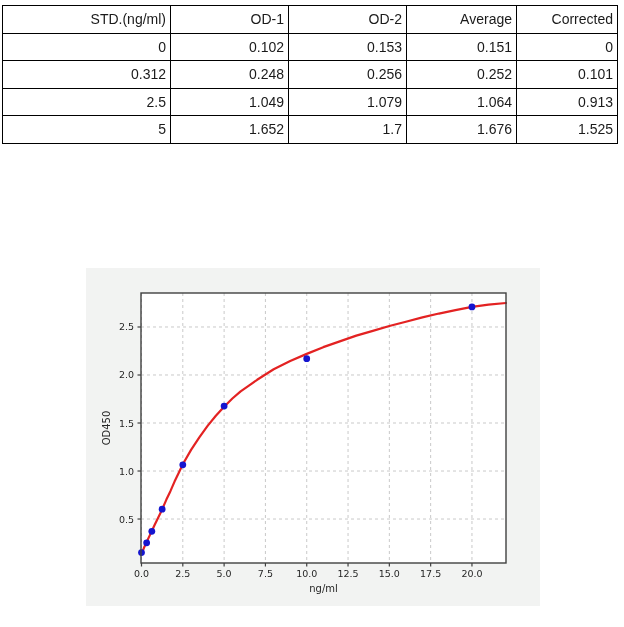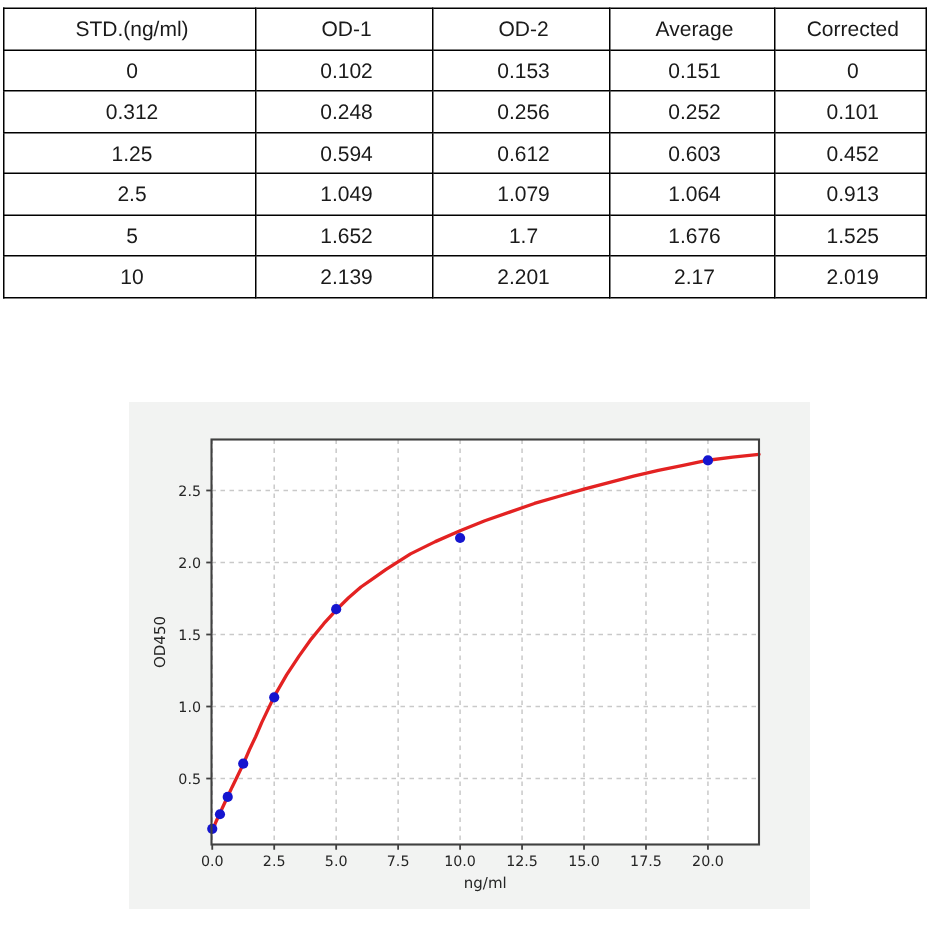--- a/index.html
+++ b/index.html
@@ -19,21 +19,21 @@
     border-collapse: collapse;
     table-layout: fixed;
     font-family: "Liberation Sans", sans-serif;
     font-size: 14px;
     color: #1a1a1a;
   }
   .std-table th, .std-table td {
     border: 1.5px solid #000000;
     height: 26.5px;
     padding: 0 4px 0 7px;
-    text-align: center;
+    text-align: right;
     font-weight: normal;
     vertical-align: middle;
     white-space: nowrap;
     overflow: hidden;
   }
 
   
   .figure {
     position: absolute;
     left: 86px; top: 268px;
@@ -71,46 +71,32 @@
         <td>0</td>
       </tr>
       <tr>
         <td>0.312</td>
         <td>0.248</td>
         <td>0.256</td>
         <td>0.252</td>
         <td>0.101</td>
       </tr>
       <tr>
-        <td>1.25</td>
-        <td>0.594</td>
-        <td>0.612</td>
-        <td>0.603</td>
-        <td>0.452</td>
-      </tr>
-      <tr>
         <td>2.5</td>
         <td>1.049</td>
         <td>1.079</td>
         <td>1.064</td>
         <td>0.913</td>
       </tr>
       <tr>
         <td>5</td>
         <td>1.652</td>
         <td>1.7</td>
         <td>1.676</td>
         <td>1.525</td>
-      </tr>
-      <tr>
-        <td>10</td>
-        <td>2.139</td>
-        <td>2.201</td>
-        <td>2.17</td>
-        <td>2.019</td>
       </tr>
     </tbody>
 </table>
 
 <div class="figure">
     <svg width="454" height="338" viewBox="0 0 454 338">
       <rect x="55" y="25" width="365" height="270" fill="#ffffff"></rect>
       <line x1="55.495699411498414" y1="25" x2="55.495699411498414" y2="295" stroke="#c9c9c9" stroke-width="1" stroke-dasharray="3,3"></line>
       <line x1="55.495699411498414" y1="295" x2="55.495699411498414" y2="298.5" stroke="#404040" stroke-width="1.2"></line>
       <text x="55.495699411498414" y="309" text-anchor="middle" font-size="9.5" fill="#262626" font-family="&quot;DejaVu Sans&quot;, sans-serif">0.0</text>

